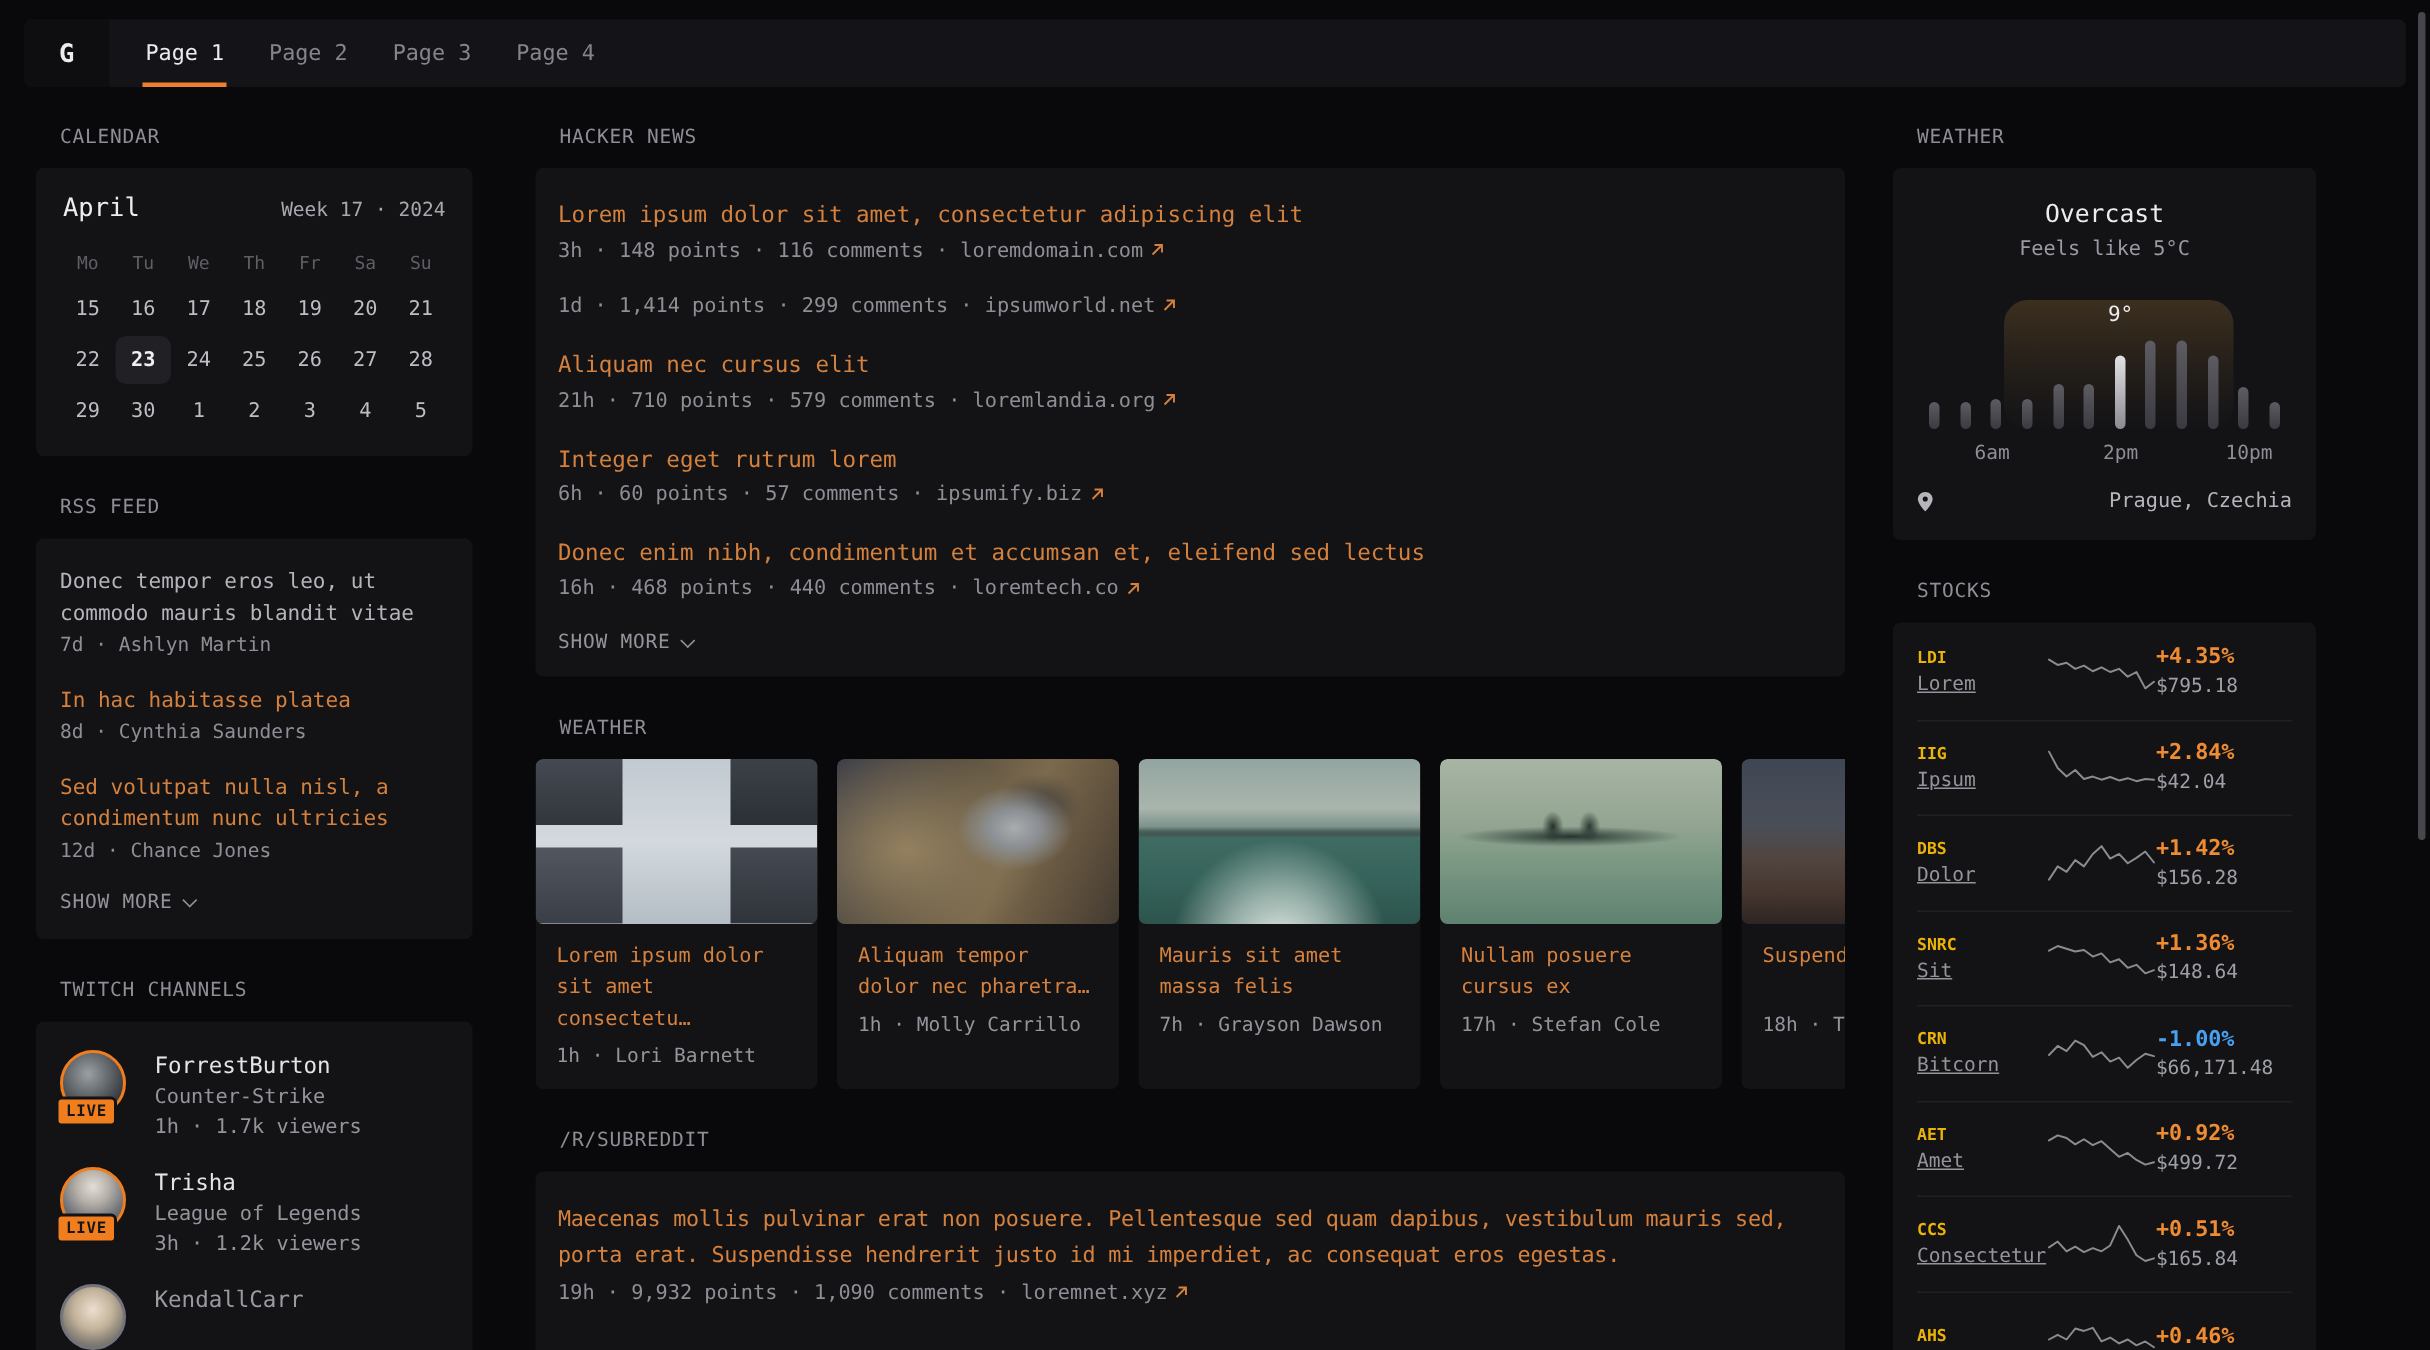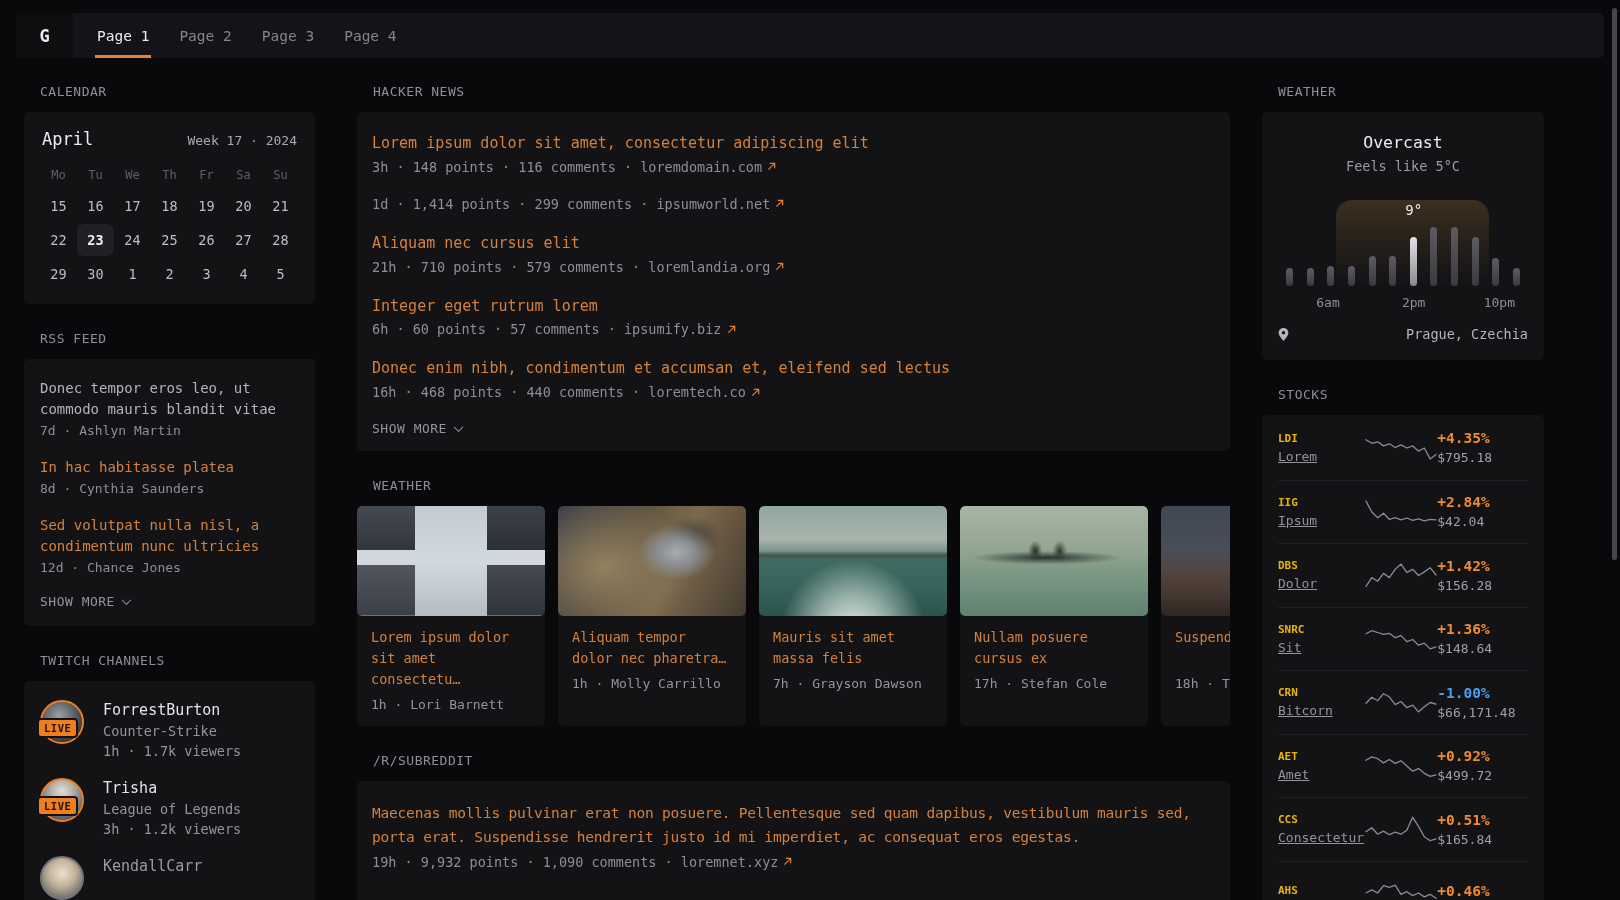--- a/index.html
+++ b/index.html
@@ -46,21 +46,21 @@
   .chev{width:7px;height:7px;border-right:1.5px solid #94949c;border-bottom:1.5px solid #94949c;transform:rotate(45deg) translate(-1px,-1px);display:inline-block;}
 
   
   .tw-row{display:flex;gap:15px;margin-bottom:17px;cursor:pointer;}
   .tw-avwrap{position:relative;flex:0 0 48px;height:48px;}
   .tw-avatar{width:44px;height:44px;border-radius:50%;border:2px solid #74747c;}
   .tw-avwrap.live .tw-avatar{border-color:#f07d1e;}
   .av-forrest{background:radial-gradient(circle at 42% 35%,#9aa0a4 0%,#6a6f74 35%,#3a3e43 70%,#26292d 100%);}
   .av-trisha{background:radial-gradient(circle at 50% 28%,#e2ded8 0%,#b8b2aa 30%,#6e7077 65%,#43464c 100%);}
   .av-kendall{background:radial-gradient(circle at 50% 38%,#ecdfcf 0%,#c4b49c 40%,#847e74 70%,#5a5750 100%);}
-  .tw-badge{position:absolute;left:-3px;top:18px;background:#f07d1e;color:#17171a;font-size:10.5px;font-weight:bold;padding:2px 5px;border-radius:4px;border:2px solid var(--card);display:none;letter-spacing:.5px;}
+  .tw-badge{position:absolute;left:-3px;top:31px;background:#f07d1e;color:#17171a;font-size:10.5px;font-weight:bold;padding:2px 5px;border-radius:4px;border:2px solid var(--card);display:none;letter-spacing:.5px;}
   .tw-badge.show{display:block;}
   .tw-name{font-size:15px;color:#e4e4e8;margin:1px 0 3px;}
   .tw-name.offline{color:#9a9aa2;}
   .tw-sub{font-size:13.5px;color:#94949c;line-height:1.45;}
 
   
   .hn-card{padding:21px 15px 15px;}
   .hn-item{margin-bottom:21px;}
   .hn-title{font-size:15px;line-height:1.45;color:var(--link);cursor:pointer;}
   .hn-meta{font-size:13.5px;color:var(--dim);margin-top:4px;display:flex;align-items:center;gap:5px;}

